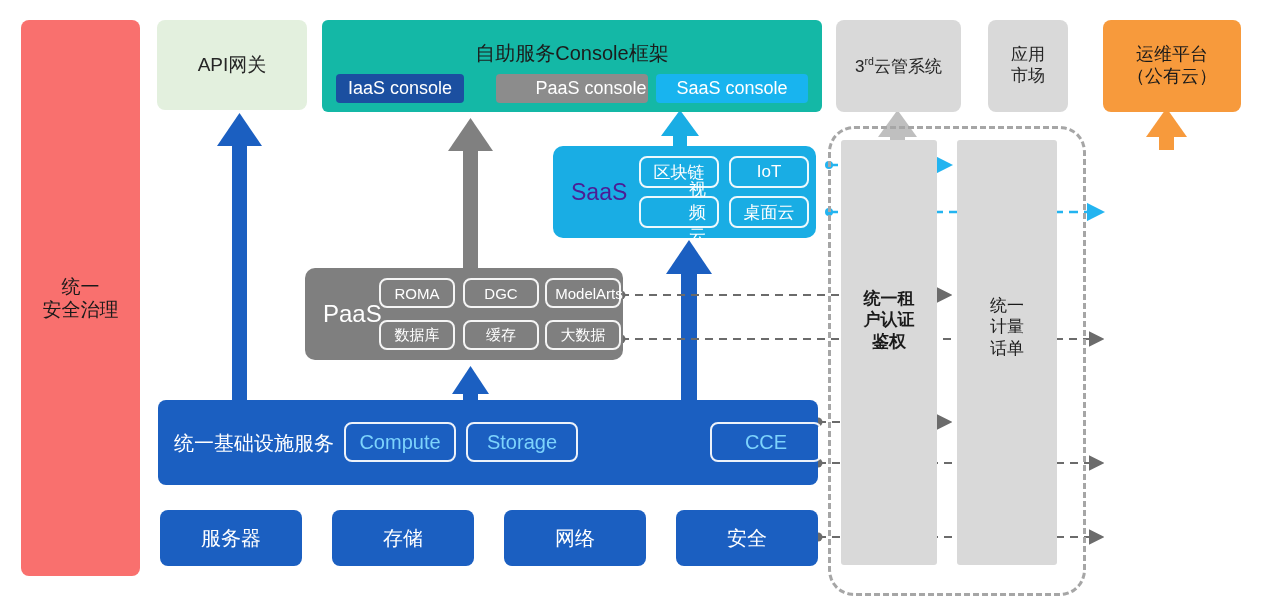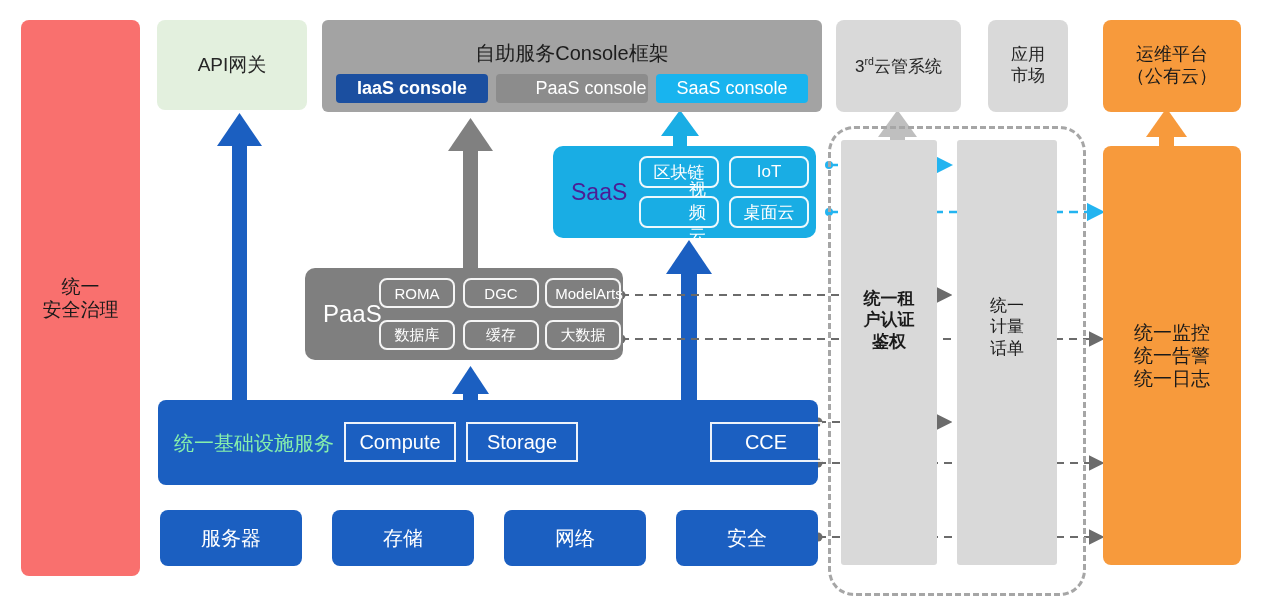--- a/index.html
+++ b/index.html
@@ -11,21 +11,21 @@
   .box{position:absolute;box-sizing:border-box;display:flex;align-items:center;justify-content:center;
        text-align:center;border-radius:8px;line-height:1.22;}
 
   
   .red{background:#f9706e;color:#1a1a1a;font-size:19px;}
 
   
   .apigw{background:#e3f0de;color:#262626;font-size:19px;text-align:center;}
 
   
-  .console-frame{background:#a3a3a3;border-radius:6px;}
+  .console-frame{background:#14b8a6;border-radius:6px;}
   .console-title{position:absolute;left:0;right:0;top:20px;text-align:center;color:#1c1c1c;font-size:20px;}
   .console-pill{position:absolute;border-radius:4px;display:flex;align-items:center;justify-content:center;
                 color:#ffffff;font-size:18px;box-sizing:border-box;}
   .pill-iaas{background:#1b4fa0;}
   .pill-paas{background:#8c8c8c;}
   .pill-saas{background:#18b4ef;}
 
   
   .greybox{background:#d9d9d9;color:#262626;font-size:17px;border-radius:8px;}
 
@@ -39,23 +39,23 @@
         display:flex;align-items:center;justify-content:center;color:#ffffff;font-size:17px;}
 
   
   .paas-panel{position:absolute;background:#7f7f7f;border-radius:10px;}
   .paas-label{position:absolute;left:18px;top:50%;transform:translateY(-50%);color:#fff;font-size:24px;}
   .chip-g{position:absolute;box-sizing:border-box;border:2px solid rgba(255,255,255,.92);border-radius:8px;
         display:flex;align-items:center;justify-content:center;color:#ffffff;font-size:15px;}
 
   
   .infra{position:absolute;background:#1b5fc1;border-radius:8px;}
-  .infra-label{position:absolute;left:16px;top:50%;transform:translateY(-50%);color:#86efac;font-size:20px;white-space:nowrap;}
-  .chip-b{position:absolute;box-sizing:border-box;border:2px solid rgba(255,255,255,.92);border-radius:0;
-        display:flex;align-items:center;justify-content:center;color:#ffffff;font-size:20px;}
+  .infra-label{position:absolute;left:16px;top:50%;transform:translateY(-50%);color:#ffffff;font-size:20px;white-space:nowrap;}
+  .chip-b{position:absolute;box-sizing:border-box;border:2px solid rgba(255,255,255,.92);border-radius:8px;
+        display:flex;align-items:center;justify-content:center;color:#7dd3fc;font-size:20px;}
 
   
   .bbox{background:#1b5fc1;color:#ffffff;font-size:20px;border-radius:8px;}
 
   
   .dashframe{position:absolute;box-sizing:border-box;border:3px dashed #a6a6a6;border-radius:26px;}
   .gcol{position:absolute;background:#d9d9d9;border-radius:3px;}
   .gcol-text{position:absolute;left:0;right:0;text-align:center;color:#1a1a1a;font-size:17px;line-height:1.25;}
 
   svg.overlay{position:absolute;left:0;top:0;width:1265px;height:605px;pointer-events:none;}
@@ -161,21 +161,21 @@
   <div class="box red" style="left:21px;top:20px;width:119px;height:556px;">
     <span>统一<br>安全治理</span>
   </div>
 
   <div class="box apigw" style="left:157px;top:20px;width:150px;height:90px;">
     <span>API网关</span>
   </div>
 
   <div class="console-frame" style="position:absolute;left:322px;top:20px;width:500px;height:92px;">
     <div class="console-title">自助服务Console框架</div>
-    <div class="console-pill pill-iaas" style="left:14px;top:54px;width:152px;height:29px;font-weight:bold;">
+    <div class="console-pill pill-iaas" style="left:14px;top:54px;width:128px;height:29px;">
       <span>IaaS console</span>
     </div>
     <div class="console-pill pill-paas" style="left:174px;top:54px;width:152px;height:29px;padding-left:38px;">
       <span>PaaS console</span>
     </div>
     <div class="console-pill pill-saas" style="left:334px;top:54px;width:152px;height:29px;">
       <span>SaaS console</span>
     </div>
   </div>
 
@@ -248,17 +248,14 @@
   <div class="box bbox" style="left:332px;top:510px;width:142px;height:56px;">
     <span>存储</span>
   </div>
   <div class="box bbox" style="left:504px;top:510px;width:142px;height:56px;">
     <span>网络</span>
   </div>
   <div class="box bbox" style="left:676px;top:510px;width:142px;height:56px;">
     <span>安全</span>
   </div>
 
-  <div class="box orange" style="left:1103px;top:146px;width:138px;height:419px;font-size:19px;">
-    <span>统一监控<br>统一告警<br>统一日志</span>
-  </div>
 
 </div>
 
 </body></html>

